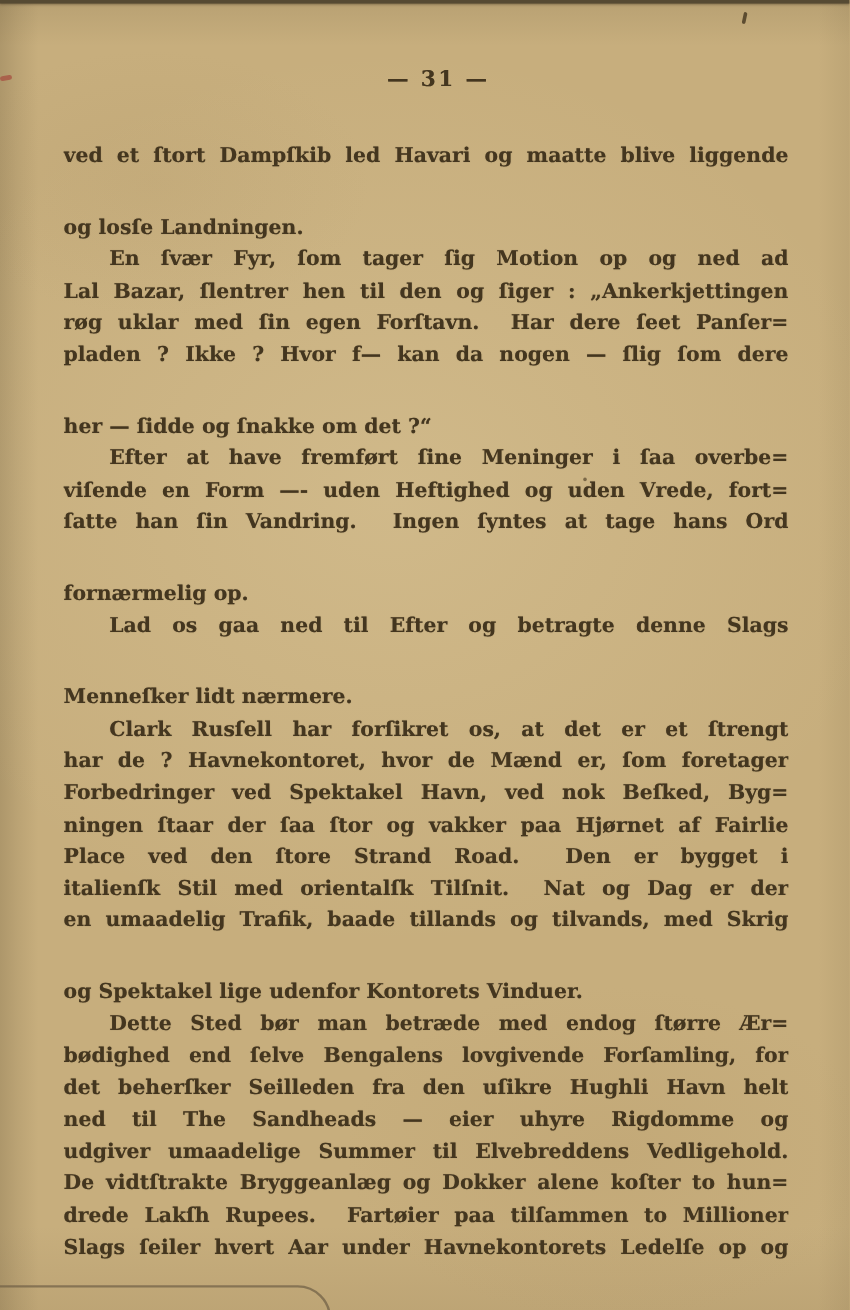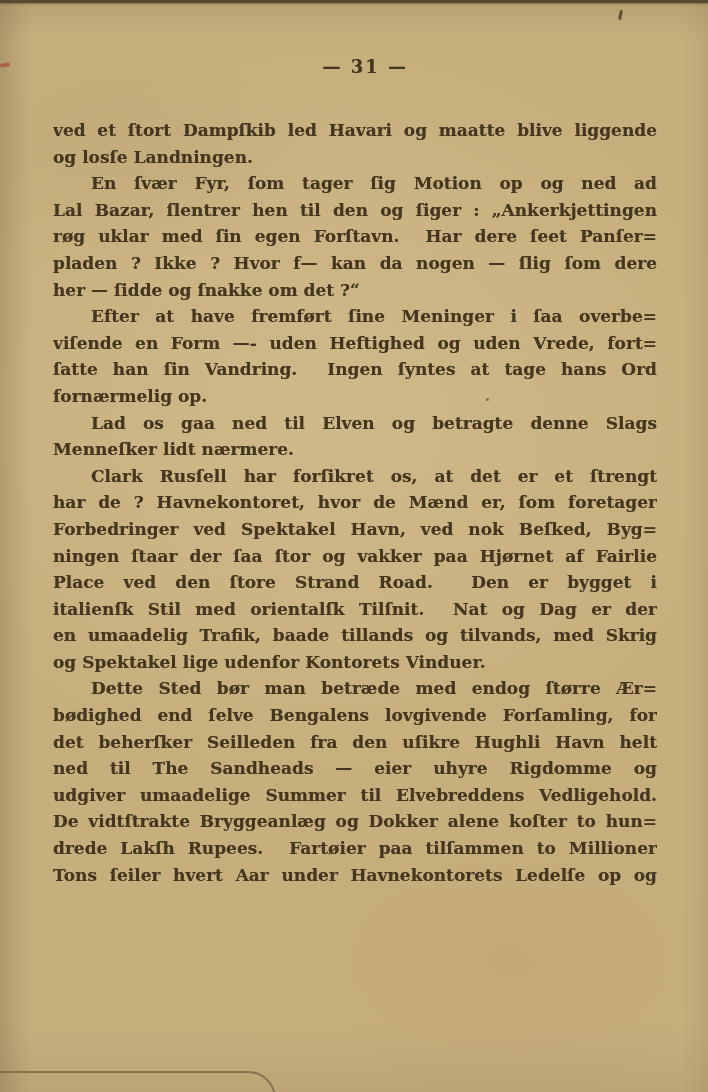--- a/index.html
+++ b/index.html
@@ -38,21 +38,21 @@
     color:var(--ink);
     font-size:17px;font-weight:bold;
     text-shadow:0 0 .6px rgba(58,46,26,.5);
   }
   .line{
     height:26.6px;line-height:26.6px;
     text-align:justify;text-align-last:justify;
     overflow:hidden;
   }
   .line.indent{padding-left:38px;}
-  .line.endp{text-align-last:left;}
+  .line.endp{text-align-last:left;margin-top:33px;}
   .ink-speck{
     position:absolute;left:619px;top:10px;width:3px;height:10px;
     background:var(--ink);opacity:.8;border-radius:2px;
     transform:rotate(12deg);
   }
   .red-margin-mark{
     position:absolute;left:0px;top:63px;width:10px;height:4px;
     background:var(--red-mark);opacity:.8;border-radius:2px;
     transform:rotate(-10deg);
   }
@@ -78,36 +78,36 @@
   <div class="line endp">og losſe Landningen.</div>
   <div class="line indent">En ſvær Fyr, ſom tager ſig Motion op og ned ad</div>
   <div class="line">Lal Bazar, ſlentrer hen til den og ſiger : „Ankerkjettingen</div>
   <div class="line">røg uklar med ſin egen Forſtavn.&nbsp; Har dere ſeet Panſer=</div>
   <div class="line">pladen ? Ikke ? Hvor f— kan da nogen — ſlig ſom dere</div>
   <div class="line endp">her — ſidde og ſnakke om det ?“</div>
   <div class="line indent">Efter at have fremført ſine Meninger i ſaa overbe=</div>
   <div class="line">viſende en Form —- uden Heftighed og uden Vrede, fort=</div>
   <div class="line">ſatte han ſin Vandring.&nbsp; Ingen ſyntes at tage hans Ord</div>
   <div class="line endp">fornærmelig op.</div>
-  <div class="line indent">Lad os gaa ned til Elven og betragte denne Slags</div>
+  <div class="line indent">Lad os gaa ned til Efter og betragte denne Slags</div>
   <div class="line endp">Menneſker lidt nærmere.</div>
   <div class="line indent">Clark Rusſell har forſikret os, at det er et ſtrengt</div>
   <div class="line">har de ? Havnekontoret, hvor de Mænd er, ſom foretager</div>
   <div class="line">Forbedringer ved Spektakel Havn, ved nok Beſked, Byg=</div>
   <div class="line">ningen ſtaar der ſaa ſtor og vakker paa Hjørnet af Fairlie</div>
   <div class="line">Place ved den ſtore Strand Road.&nbsp; Den er bygget i</div>
   <div class="line">italienſk Stil med orientalſk Tilſnit.&nbsp; Nat og Dag er der</div>
   <div class="line">en umaadelig Trafik, baade tillands og tilvands, med Skrig</div>
   <div class="line endp">og Spektakel lige udenfor Kontorets Vinduer.</div>
   <div class="line indent">Dette Sted bør man betræde med endog ſtørre Ær=</div>
   <div class="line">bødighed end ſelve Bengalens lovgivende Forſamling, for</div>
   <div class="line">det beherſker Seilleden fra den uſikre Hughli Havn helt</div>
   <div class="line">ned til The Sandheads — eier uhyre Rigdomme og</div>
   <div class="line">udgiver umaadelige Summer til Elvebreddens Vedligehold.</div>
   <div class="line">De vidtſtrakte Bryggeanlæg og Dokker alene koſter to hun=</div>
   <div class="line">drede Lakſh Rupees.&nbsp; Fartøier paa tilſammen to Millioner</div>
-  <div class="line">Tons ſeiler hvert Aar under Havnekontorets Ledelſe op og</div>
+  <div class="line">Slags ſeiler hvert Aar under Havnekontorets Ledelſe op og</div>
 </div>
 
 <div class="ink-speck"></div>
 <div class="red-margin-mark"></div>
 <div class="ink-dot"></div>
 <div class="stamp-box-outline"></div>
 
 </body></html>

